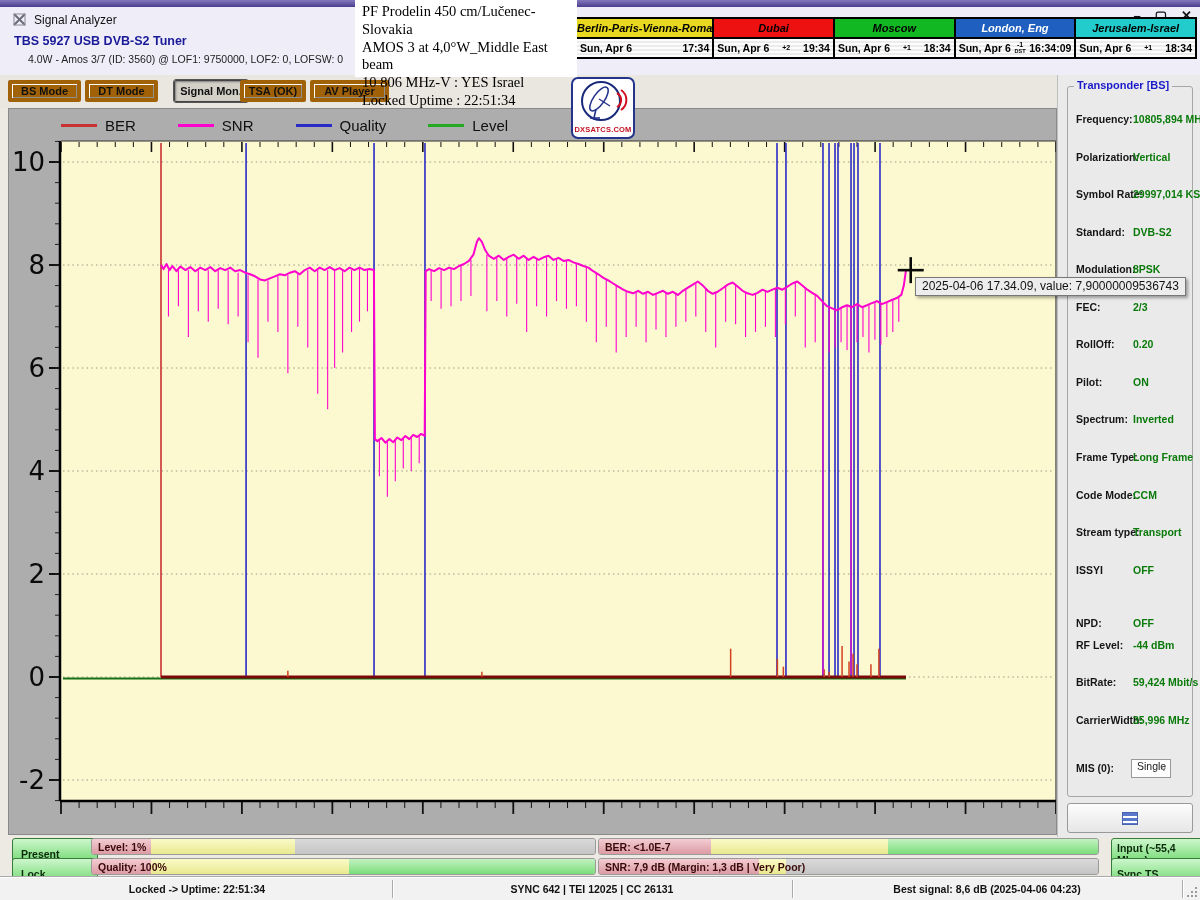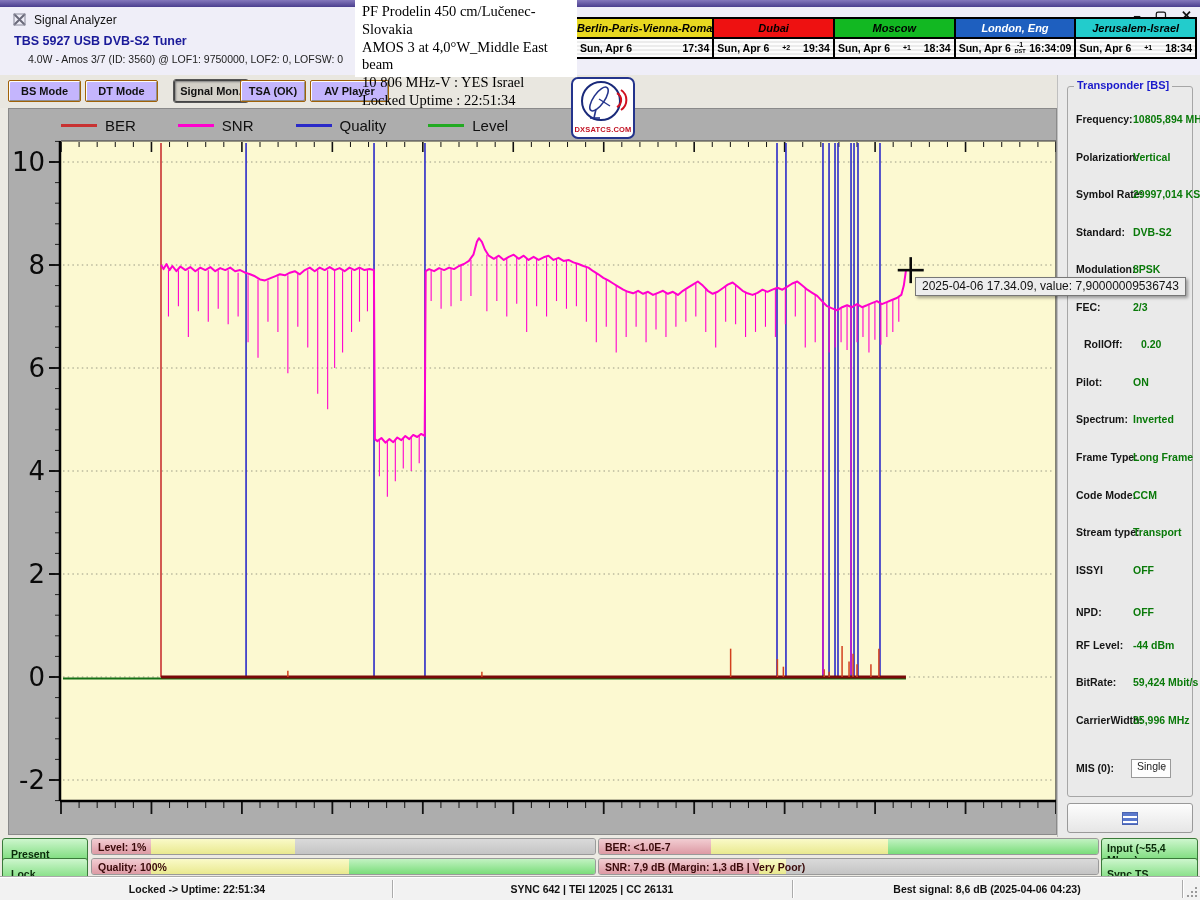--- a/index.html
+++ b/index.html
@@ -31,22 +31,22 @@
     font-weight:bold;font-style:italic;font-size:11px;white-space:nowrap;overflow:hidden;}
   .clock-body{height:18px;display:flex;align-items:center;padding:0 3px;
     background:repeating-linear-gradient(#FDFDFD 0 2px,#ECECEC 2px 4px);
     font-weight:bold;font-size:10.5px;color:#000;white-space:nowrap;}
   .c-date{flex:0 0 auto;}
   .c-off{flex:1;text-align:center;font-size:7px;line-height:6px;display:flex;flex-direction:column;align-items:center;justify-content:center;}
   .c-off i{font-style:normal;font-size:5.5px;}
   .c-time{flex:0 0 auto;margin-left:auto;}
   
   #tabstrip{position:absolute;left:0;top:75px;width:1200px;height:33px;background:#E9E7E0;}
-  .tab{position:absolute;top:5px;height:22px;box-sizing:border-box;background:#c4b5fd;
-    border:1px solid #a16207;border-radius:2px;box-shadow:inset 1px 1px 0 #FCFCFC, inset -1px -1px 0 #8F8F8F;
+  .tab{position:absolute;top:5px;height:22px;box-sizing:border-box;background:#a16207;
+    border:4px solid #a16207;border-radius:2px;box-shadow:inset 1px 1px 0 #FCFCFC, inset -1px -1px 0 #8F8F8F;
     font-size:11px;font-weight:bold;color:#111;display:flex;align-items:center;justify-content:center;}
   .tab.active{background:#D3D0C8;box-shadow:inset 1px 1px 2px #7F7F7F;border:1px solid #444;outline:1px solid #555;}
   
   #logo{position:absolute;left:571px;top:77px;width:64px;height:62px;background:#fff;
     border:2px solid #24348C;border-radius:7px;z-index:4;box-sizing:border-box;text-align:center;}
   #logo .logo-text{font-size:7.5px;font-weight:bold;color:#C11122;letter-spacing:.2px;margin-top:-2px;}
   
   #chart-panel{position:absolute;left:8px;top:108px;width:1049px;height:727px;background:#ADADAD;
     border:1px solid #8A8A8A;box-sizing:border-box;}
   #legend{position:absolute;left:52px;top:4px;height:24px;display:flex;gap:42px;align-items:center;z-index:2;}
@@ -73,21 +73,21 @@
     box-sizing:border-box;font-size:10.5px;color:#222;display:flex;align-items:flex-start;padding-left:5px;}
   #mis-chevron{position:absolute;right:3px;top:3px;font-size:9px;color:#888;}
   #list-button{position:absolute;left:9px;top:728px;width:126px;height:30px;box-sizing:border-box;
     background:linear-gradient(#FDFDFD,#E6E6E6);border:1px solid #999;border-radius:3px;
     display:flex;align-items:center;justify-content:center;}
   #list-icon{width:16px;height:13px;border:1px solid #4A63B0;box-sizing:border-box;
     background:repeating-linear-gradient(#5B79CC 0 3px,#FFFFFF 3px 5px);}
   
   .sbtn{position:absolute;height:31px;box-sizing:border-box;border:1px solid #3A7A3A;border-radius:3px;
     background:linear-gradient(#CDF6CD,#5ED35E);font-size:10.5px;font-weight:bold;color:#0A2A0A;
-    display:flex;align-items:center;padding-left:8px;}
+    display:flex;align-items:center;padding-left:8px;margin-left:10px;}
   .hbar{position:absolute;height:17px;box-sizing:border-box;border:1px solid #9A9A9A;border-radius:3px;
     overflow:hidden;display:flex;background:#CFCFCF;}
   .hbar .seg{height:100%;}
   .seg.pink{background:linear-gradient(#F2CDD2,#DD9AA4);}
   .seg.yellow{background:linear-gradient(#FAFAC8,#E9E98F);}
   .seg.green{background:linear-gradient(#C2F2C2,#7ADD7A);}
   .seg.gray{background:linear-gradient(#DADADA,#C4C4C4);}
   .hbar-label{position:absolute;left:6px;top:0;line-height:16px;font-size:10.5px;font-weight:bold;color:#3A0A0A;white-space:nowrap;}
   
   #statusbar{position:absolute;left:0;top:877px;width:1200px;height:23px;background:#F2F2F2;
@@ -536,21 +536,21 @@
           <span class="tp-value">DVB-S2</span>
         </div>
         <div class="tp-row" style="top: 176.2px;">
           <span class="tp-label">Modulation:</span>
           <span class="tp-value">8PSK</span>
         </div>
         <div class="tp-row" style="top: 213.75px;">
           <span class="tp-label">FEC:</span>
           <span class="tp-value">2/3</span>
         </div>
-        <div class="tp-row" style="top: 251.3px; margin-left: 8px;">
+        <div class="tp-row" style="top: 251.3px;">
           <span class="tp-label">RollOff:</span>
           <span class="tp-value">0.20</span>
         </div>
         <div class="tp-row" style="top: 288.85px;">
           <span class="tp-label">Pilot:</span>
           <span class="tp-value">ON</span>
         </div>
         <div class="tp-row" style="top: 326.4px;">
           <span class="tp-label">Spectrum:</span>
           <span class="tp-value">Inverted</span>
@@ -564,21 +564,21 @@
           <span class="tp-value">CCM</span>
         </div>
         <div class="tp-row" style="top: 439.05px;">
           <span class="tp-label">Stream type:</span>
           <span class="tp-value">Transport</span>
         </div>
         <div class="tp-row" style="top: 476.6px;">
           <span class="tp-label">ISSYI</span>
           <span class="tp-value">OFF</span>
         </div>
-        <div class="tp-row" style="top: 519px; text-align: center;">
+        <div class="tp-row" style="top: 530px; text-align: center;">
           <span class="tp-label">NPD:</span>
           <span class="tp-value">OFF</span>
         </div>
         <div class="tp-row" style="top: 551.7px;">
           <span class="tp-label">RF Level:</span>
           <span class="tp-value">-44 dBm</span>
         </div>
         <div class="tp-row" style="top: 589.25px;">
           <span class="tp-label">BitRate:</span>
           <span class="tp-value">59,424 Mbit/s</span>

